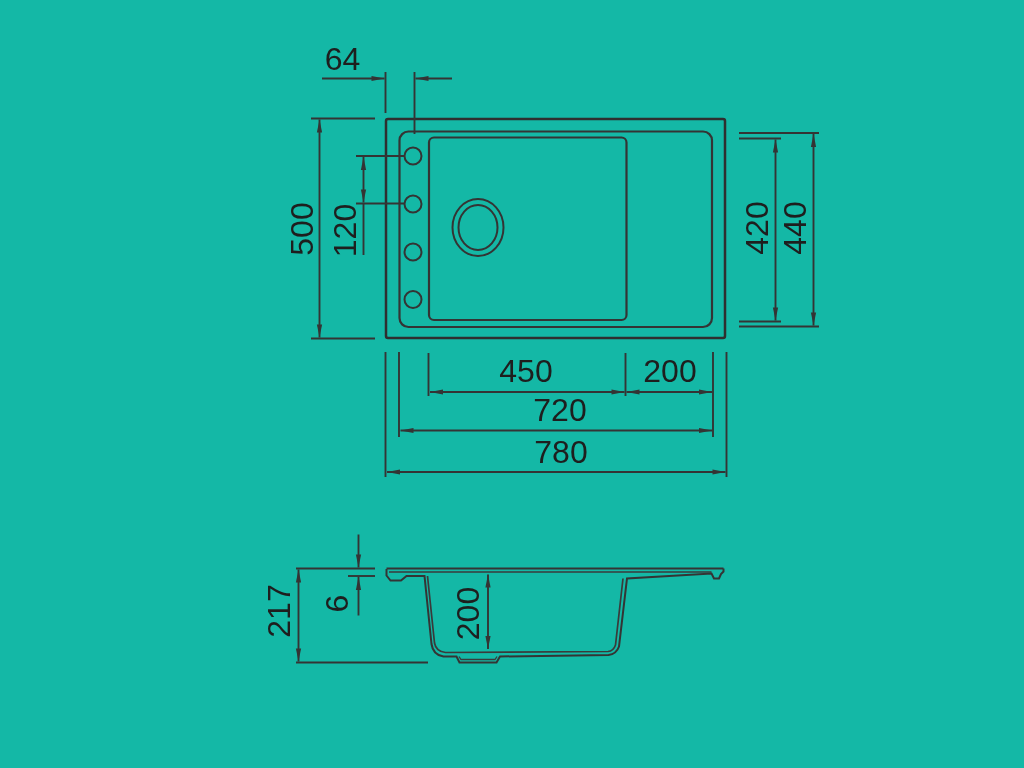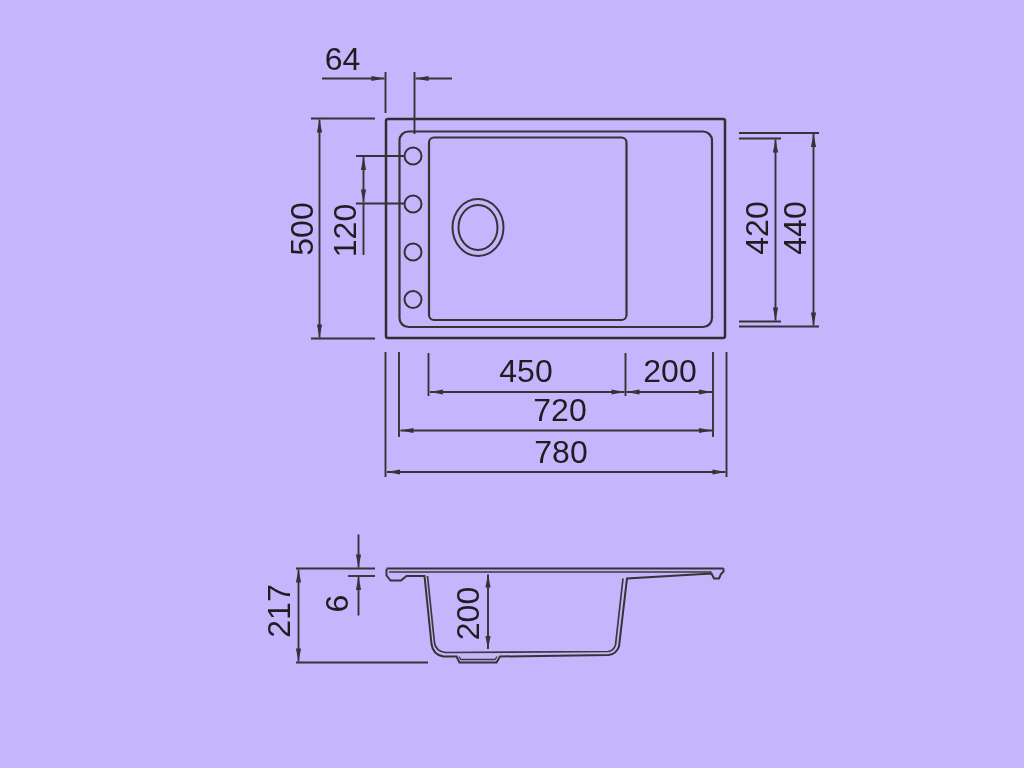--- a/index.html
+++ b/index.html
@@ -1,19 +1,19 @@
 <!DOCTYPE html>
 <html><head>
 <meta charset="utf-8">
 <style>
   html,body{margin:0;padding:0;background:#ffffff;}
   .canvas{
     position:relative;
     width:1024px;height:768px;
-    background:#c4b5fd;
+    background:#14b8a6;
     overflow:hidden;
     font-family:"Liberation Sans", sans-serif;
   }
   svg{position:absolute;left:0;top:0;}
   .ln{stroke:#343434;stroke-width:2;fill:none;stroke-linecap:butt;stroke-linejoin:miter;}
   .ln-thick{stroke:#2f2f2f;stroke-width:2.5;fill:none;}
   .ln-mid{stroke:#343434;stroke-width:2.2;fill:none;}
   .ln-thin{stroke:#3a3a3a;stroke-width:1.7;fill:none;}
   .ln-xthin{stroke:#3a3a3a;stroke-width:1.3;fill:none;}
   .dim{stroke:#343434;stroke-width:1.9;fill:none;}

